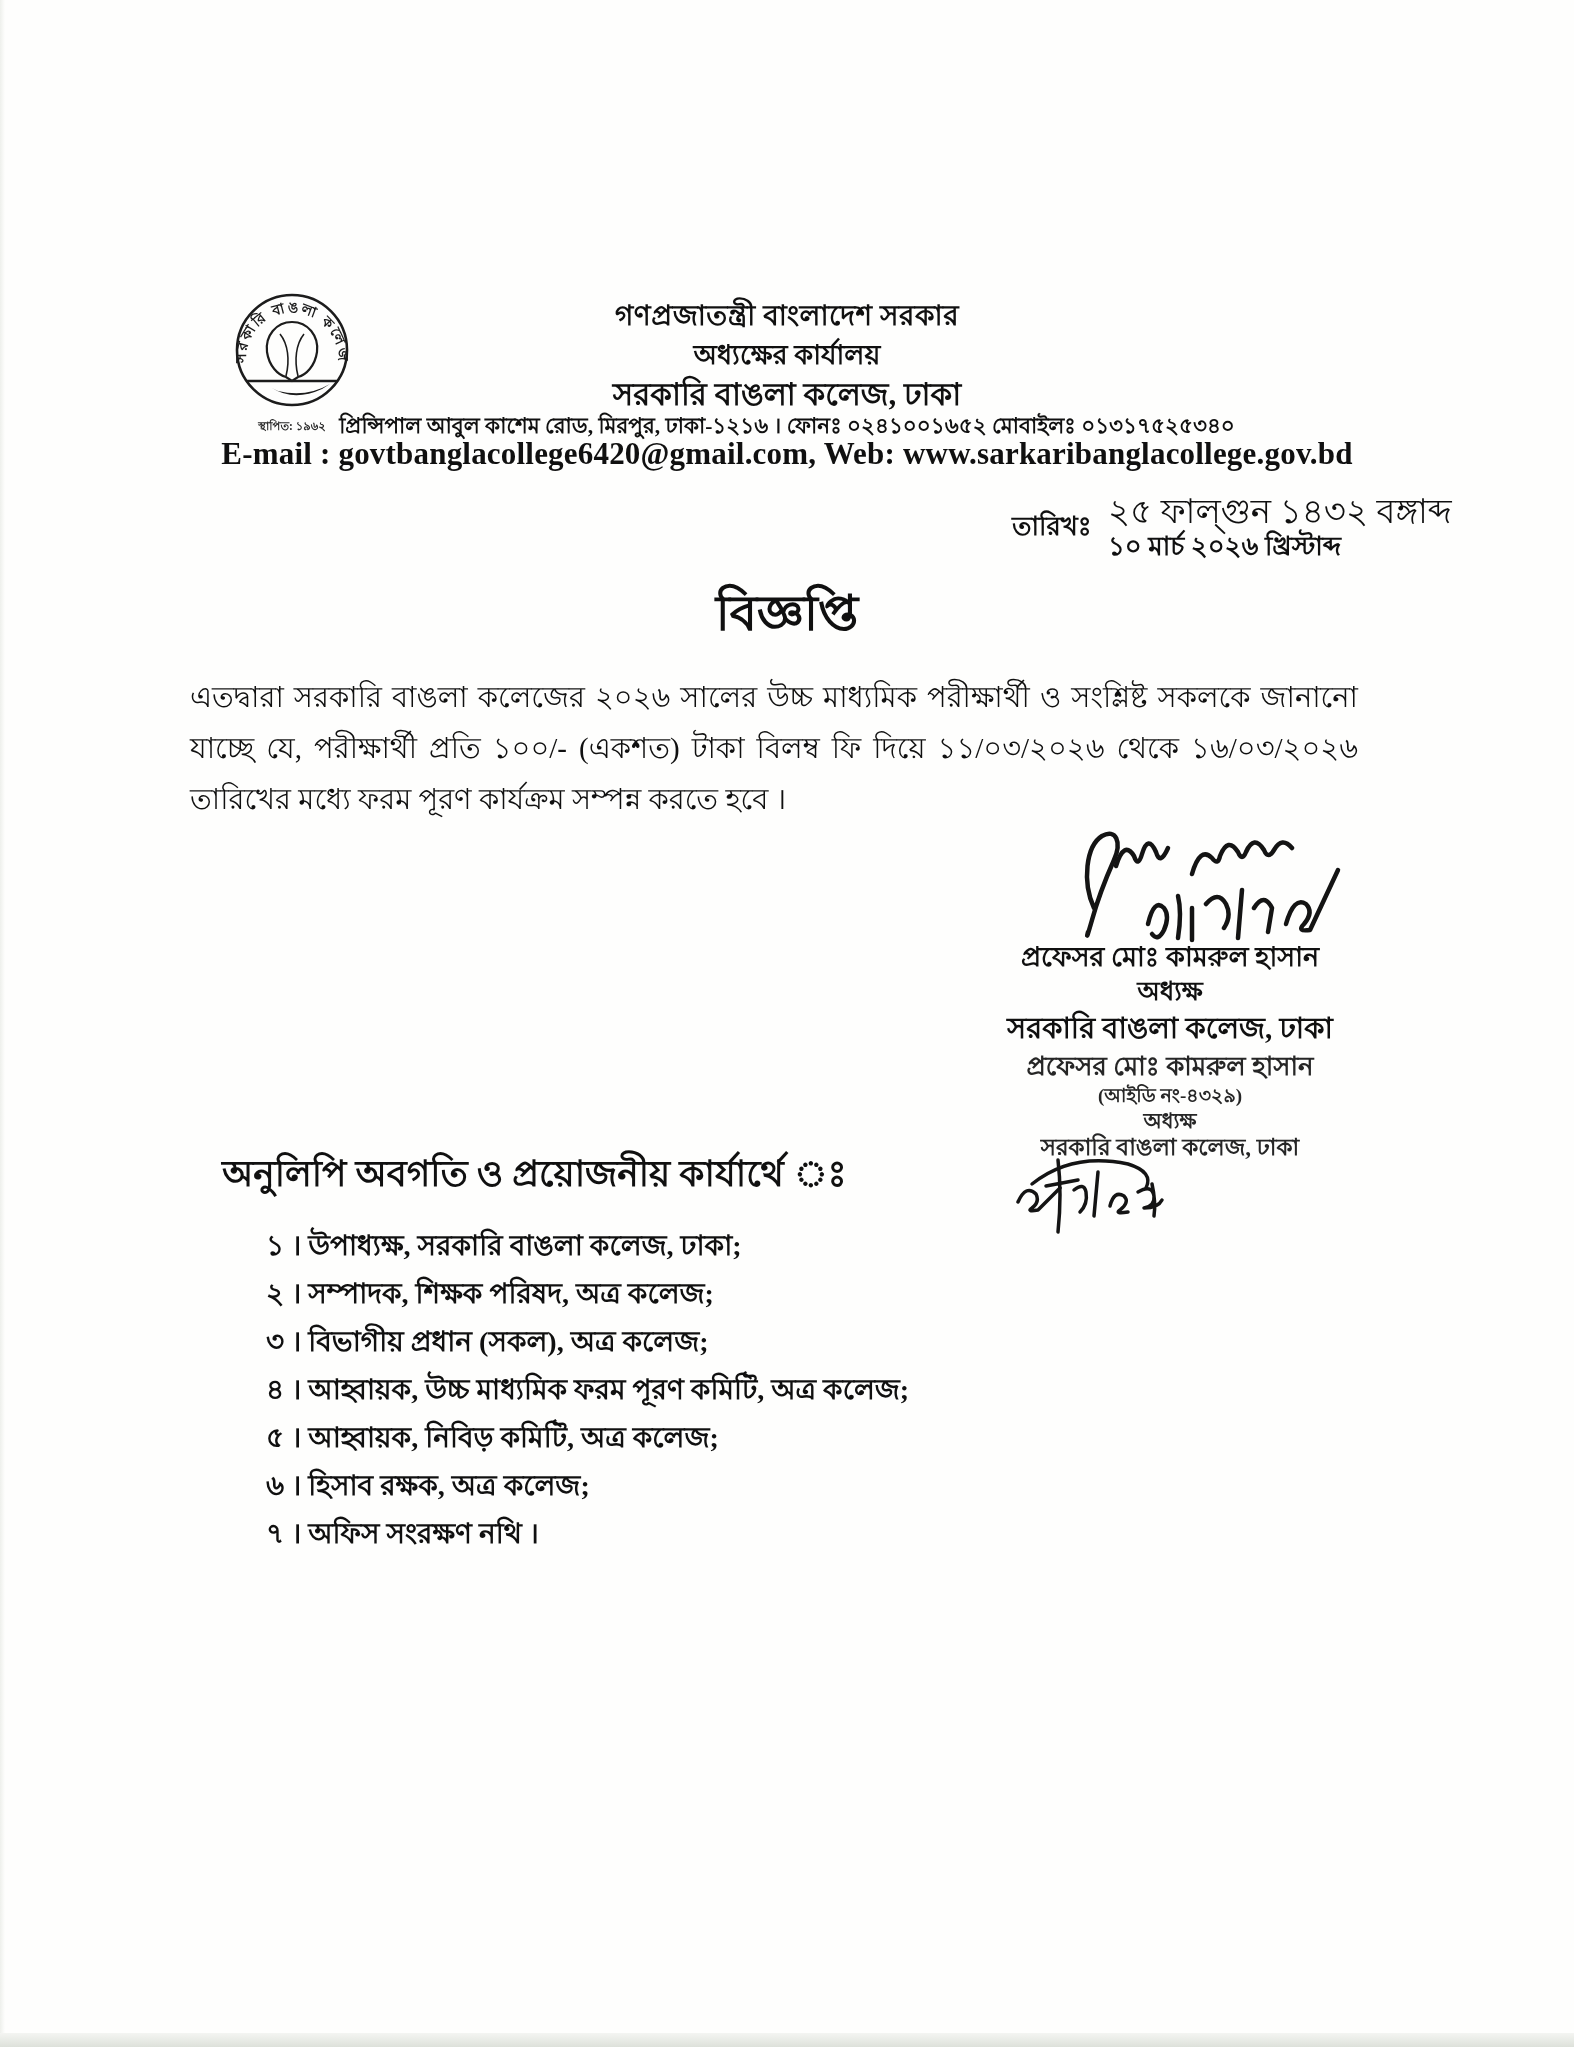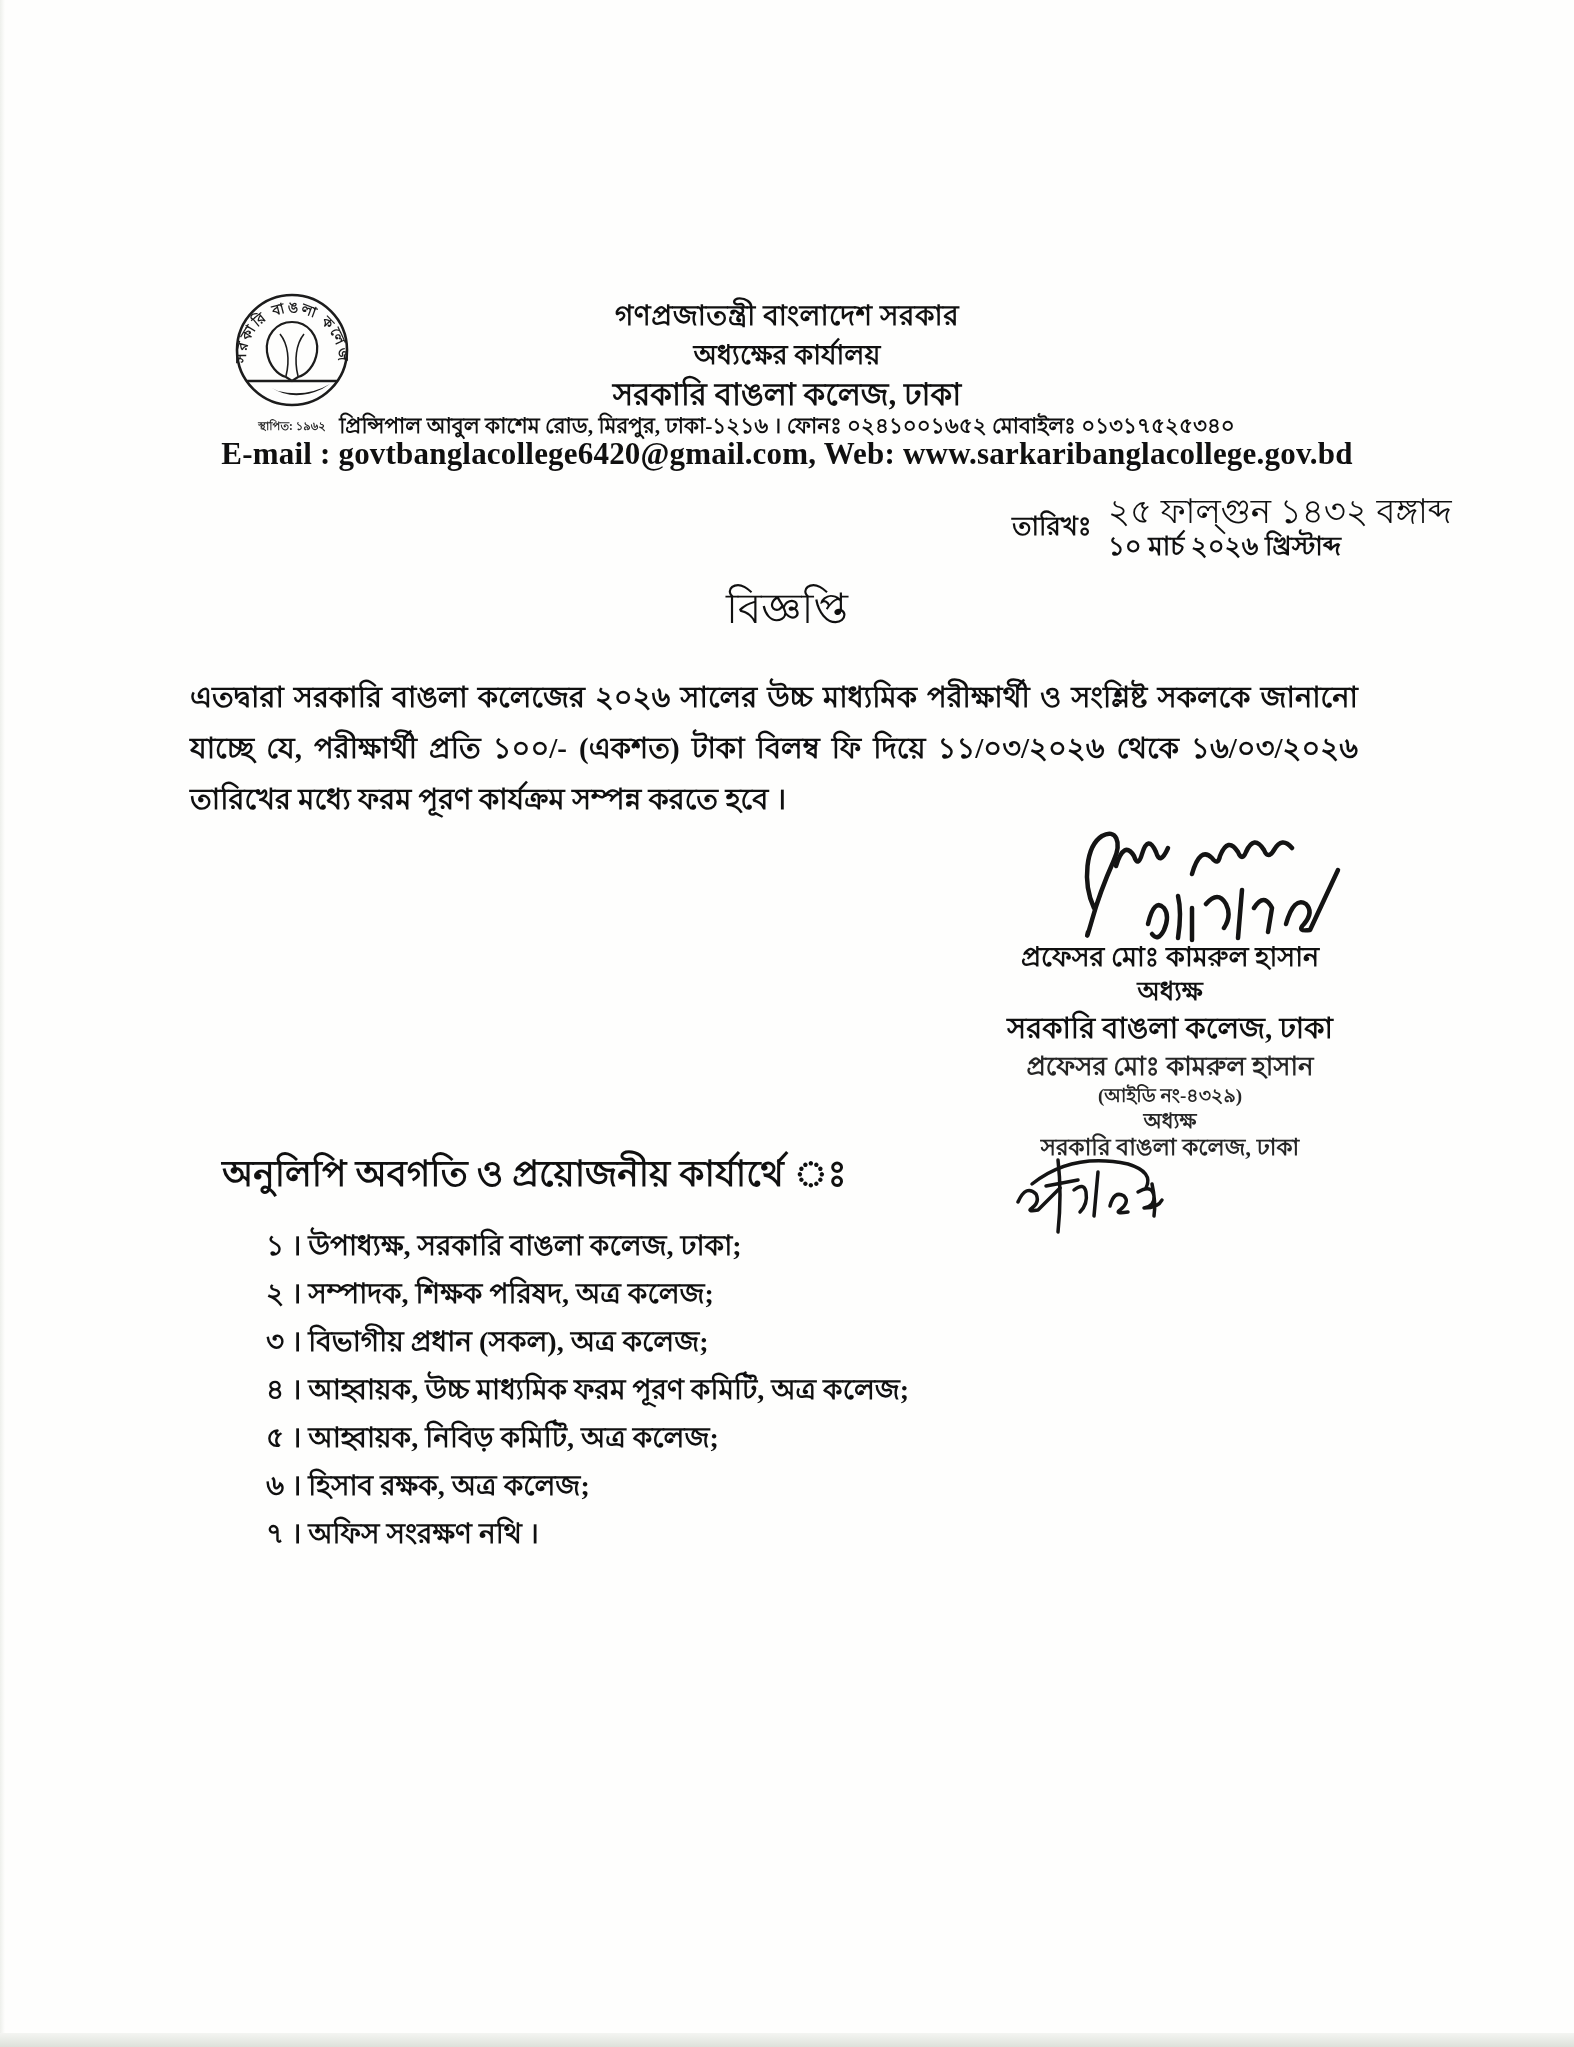--- a/index.html
+++ b/index.html
@@ -29,26 +29,26 @@
 
   
   .seal{left:222px;top:288px;width:140px;height:150px;}
 
   
   .date-label{left:1012px;top:506px;font-size:26px;font-weight:700;}
   .date-bn{left:1108px;top:485px;font-size:34px;font-weight:400;white-space:nowrap;}
   .date-en{left:1108px;top:526px;font-size:26px;font-weight:700;white-space:nowrap;}
 
   
-  .notice-title{top:576px;font-size:42px;font-weight:400;}
+  .notice-title{top:576px;font-size:49px;font-weight:700;}
 
   
   .notice-body{
     left:190px;top:672px;width:1168px;
-    font-size:29px;font-weight:700;line-height:51px;
+    font-size:29px;font-weight:400;line-height:51px;
     text-align:justify;
   }
 
   
   .sig1{left:1042px;top:812px;width:320px;height:138px;}
   .sig2{left:1002px;top:1150px;width:180px;height:92px;}
   .sig-path{fill:none;stroke:#141414;stroke-width:4.5;stroke-linecap:round;stroke-linejoin:round;}
   .sig-path-thin{fill:none;stroke:#141414;stroke-width:3.5;stroke-linecap:round;stroke-linejoin:round;}
 
   

